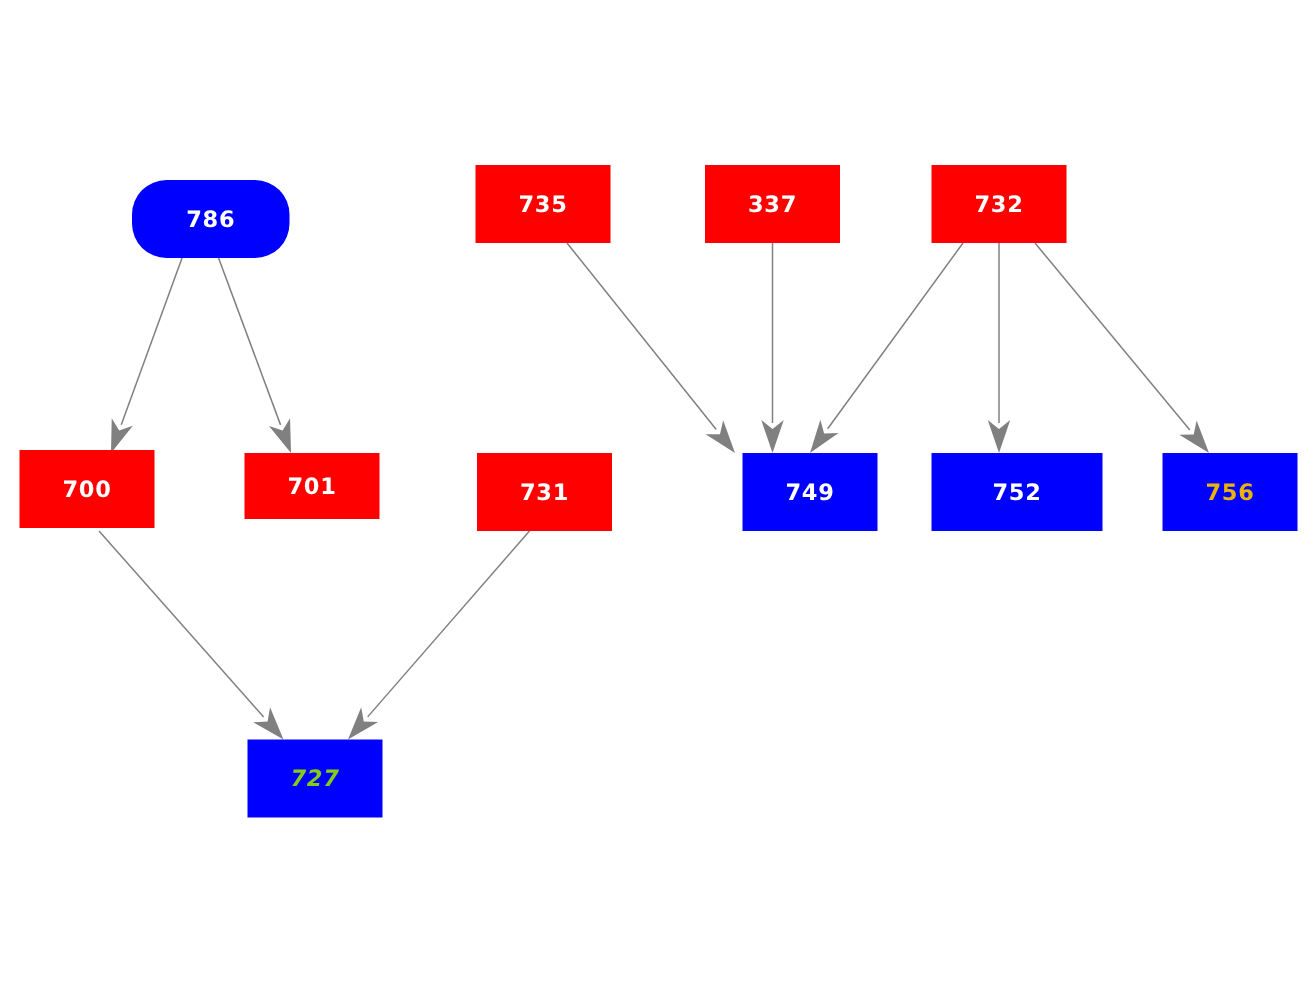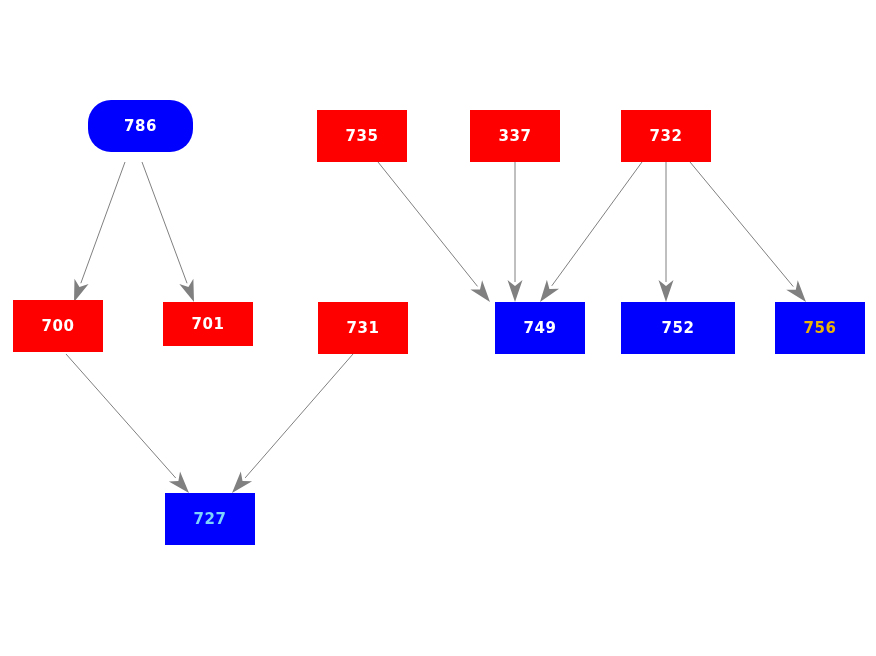--- a/index.html
+++ b/index.html
@@ -79,21 +79,21 @@
         <line x1="666" y1="162" x2="666" y2="282" stroke="#808080" stroke-width="1"></line>
         <polygon points="666,302 658.5,280 666,286 673.5,280" fill="#808080"></polygon>
       </g>
       <g>
         <line x1="690" y1="162" x2="793.2396427049936" y2="286.59956878188876" stroke="#808080" stroke-width="1"></line>
         <polygon points="806,302 786.1884452687012,289.844659645705 795.7917141639948,289.679655025511 797.7387686822846,280.2743916744502" fill="#808080"></polygon>
       </g>
     </svg>
 
   <div id="node-layer">
-      <div class="node" style="left: 88px; top: 100px; width: 105px; height: 52px; background: rgb(0, 0, 255); border-radius: 23px;">
+      <div class="node" style="left: 88px; top: 120px; width: 105px; height: 52px; background: rgb(0, 0, 255); border-radius: 23px;">
         <span class="node-label" style="color: rgb(255, 255, 255);">786</span>
       </div>
       <div class="node" style="left: 317px; top: 110px; width: 90px; height: 52px; background: rgb(255, 0, 0);">
         <span class="node-label" style="color: #ffffff;">735</span>
       </div>
       <div class="node" style="left: 470px; top: 110px; width: 90px; height: 52px; background: rgb(255, 0, 0);">
         <span class="node-label" style="color: rgb(255, 255, 255);">337</span>
       </div>
       <div class="node" style="left: 621px; top: 110px; width: 90px; height: 52px; background: rgb(255, 0, 0);">
         <span class="node-label" style="color: rgb(255, 255, 255);">732</span>
@@ -110,17 +110,17 @@
       <div class="node" style="left: 471px; top: 302px; width: 90px; height: 52px; background: rgb(0, 0, 255); margin-left: 24px;">
         <span class="node-label" style="color: rgb(255, 255, 255);">749</span>
       </div>
       <div class="node" style="left: 621px; top: 302px; width: 114px; height: 52px; background: rgb(0, 0, 255);">
         <span class="node-label" style="color: rgb(255, 255, 255);">752</span>
       </div>
       <div class="node" style="left: 775px; top: 302px; width: 90px; height: 52px; background: rgb(0, 0, 255);">
         <span class="node-label" style="color: #eab308;">756</span>
       </div>
       <div class="node" style="left: 165px; top: 493px; width: 90px; height: 52px; background: rgb(0, 0, 255);">
-        <span class="node-label" style="color: #7dd3fc;">727</span>
+        <span class="node-label" style="color: #84cc16; font-style: italic;">727</span>
       </div>
     </div>
 
 </div>
 
 </body></html>

